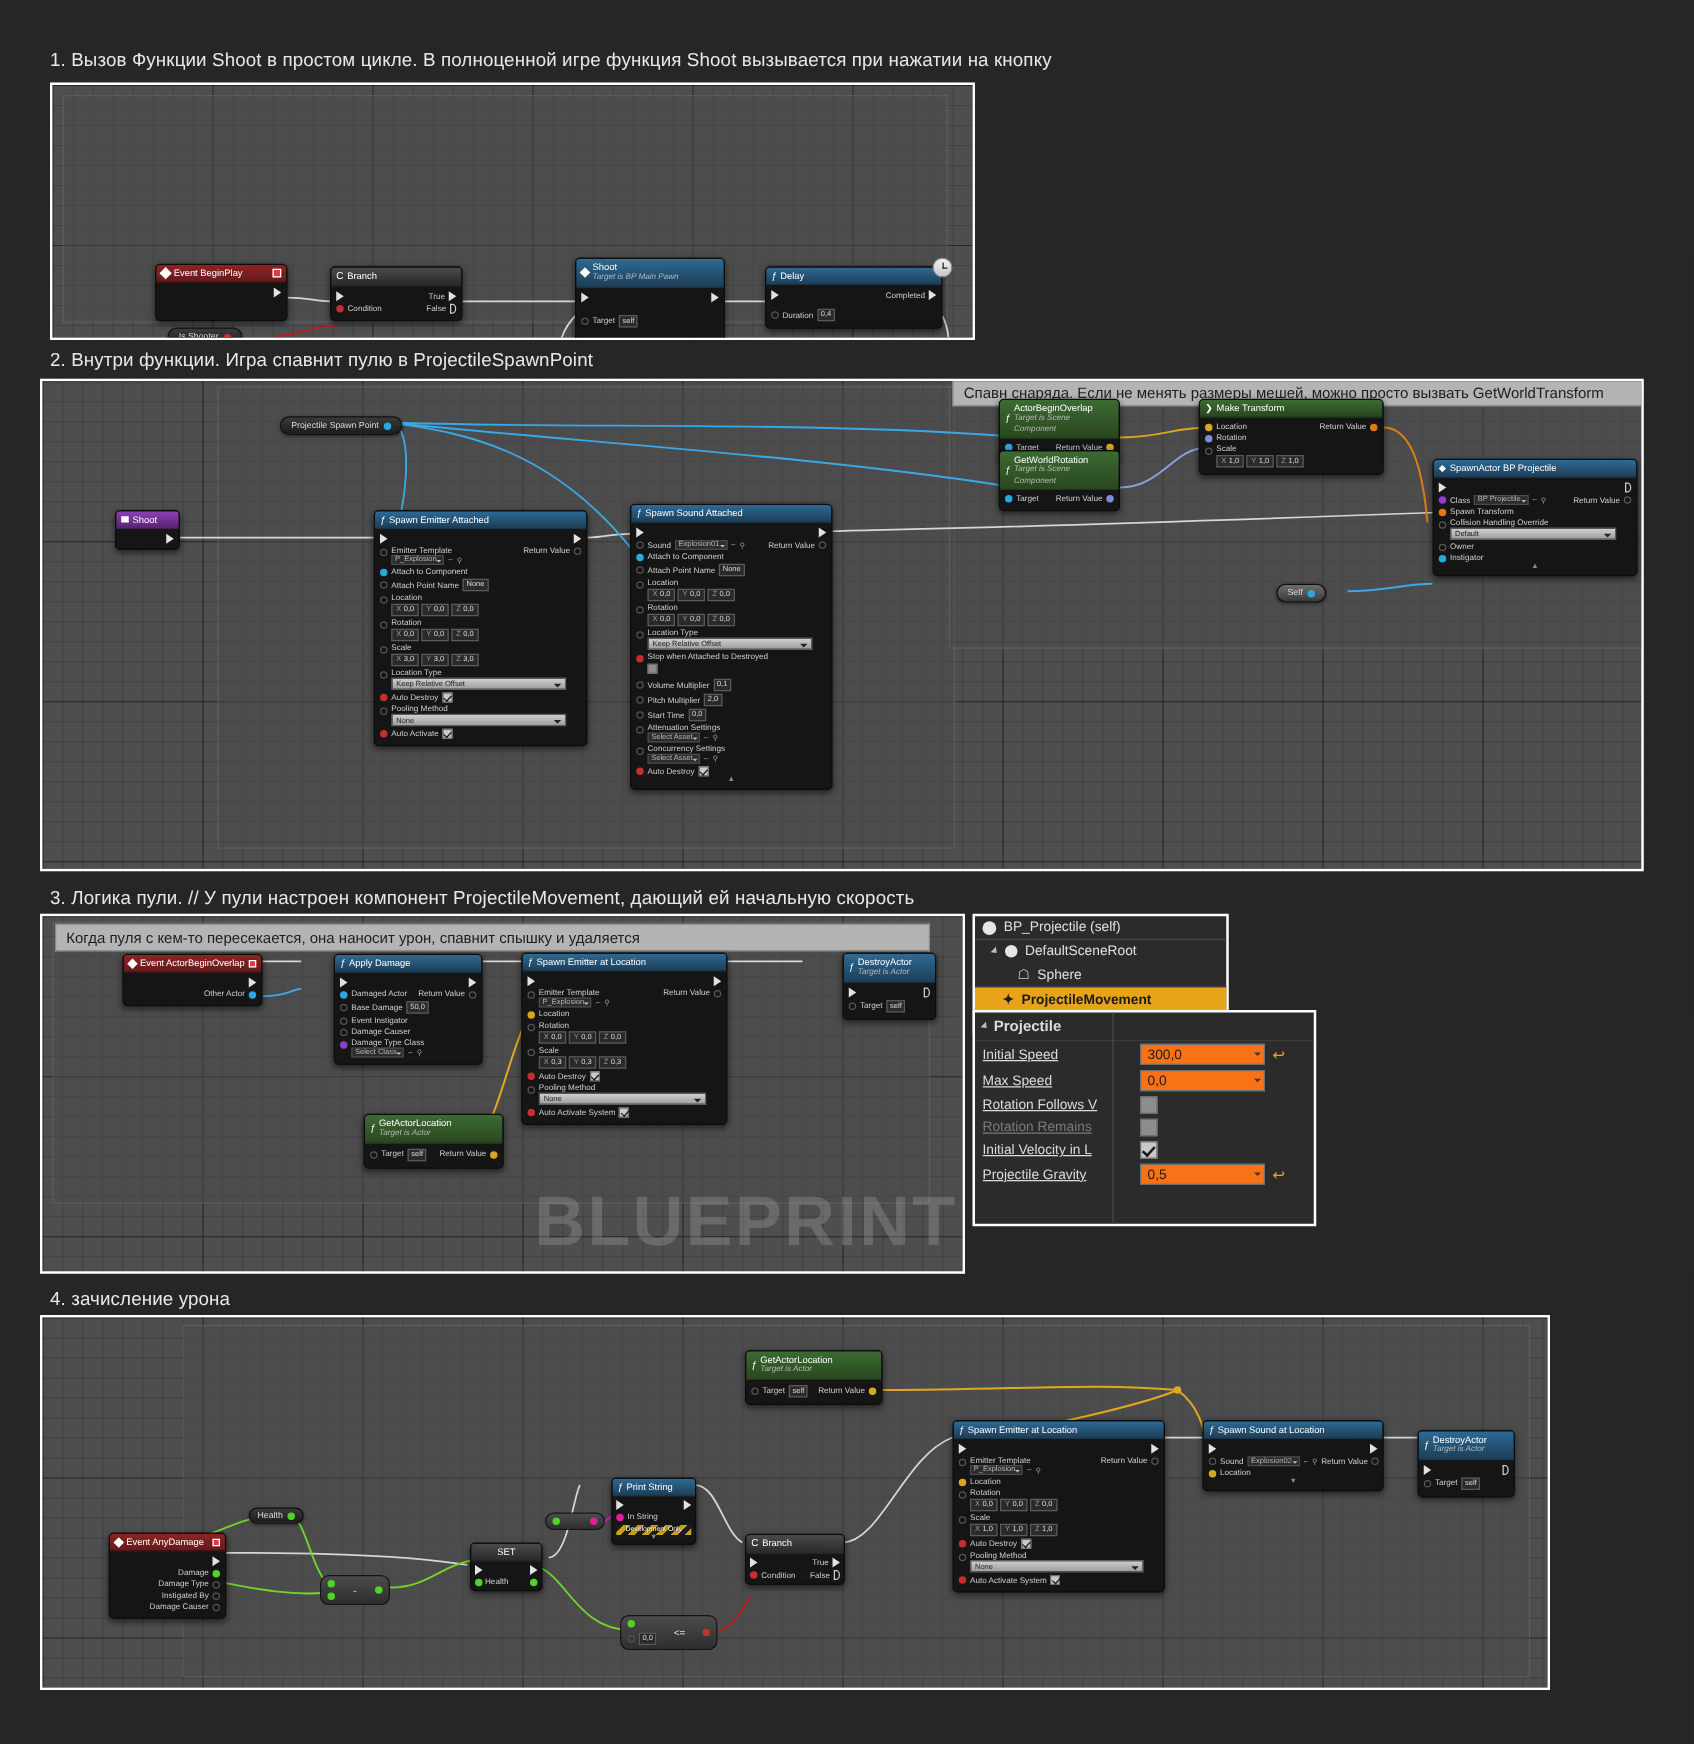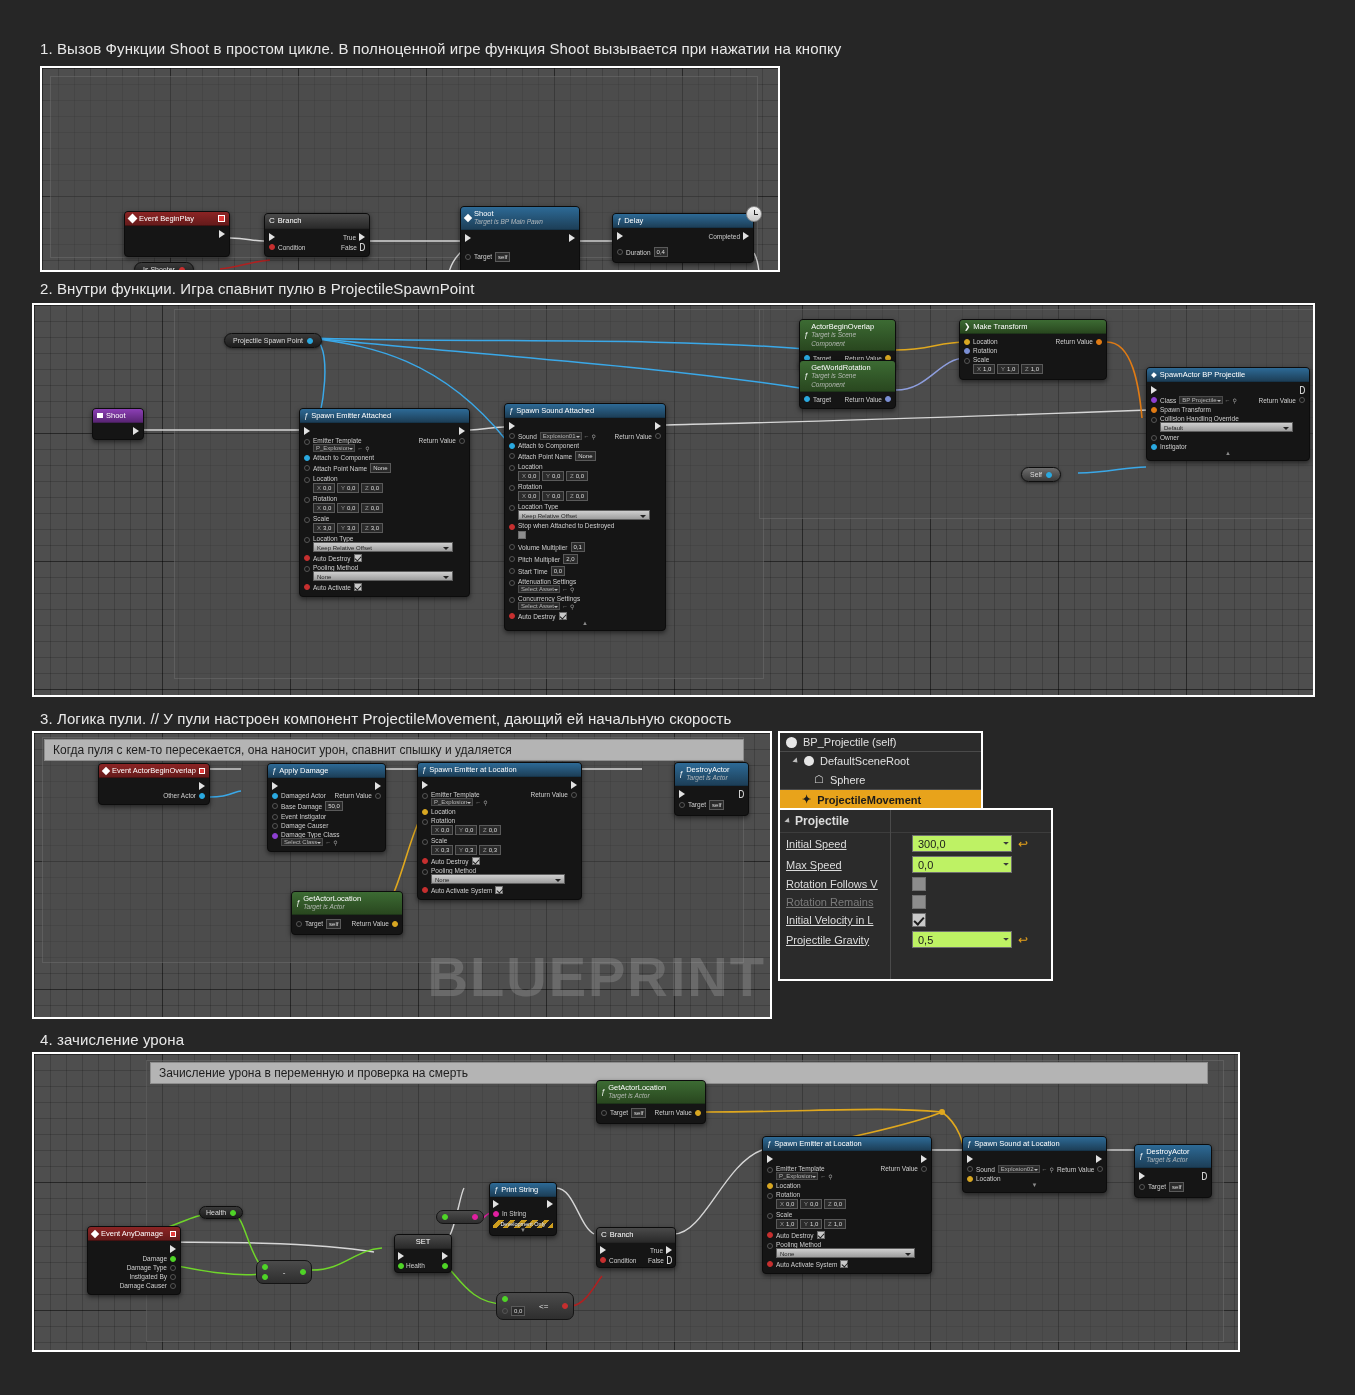--- a/index.html
+++ b/index.html
@@ -175,21 +175,21 @@
   .tri { width:0;height:0;border-left:4px solid #bdbdbd;border-top:3px solid transparent;border-bottom:3px solid transparent;transform:rotate(45deg);flex:0 0 auto;}
 
   .det-panel {
     position:absolute; background:#2b2b2b; border:2px solid #fff; color:#dcdcdc; font-size:11px;
   }
   .det-head { display:flex;align-items:center;gap:5px;padding:4px 6px;font-weight:700;font-size:12px;
               border-bottom:1px solid #3d3d3d;}
   .det-row { display:flex;align-items:center;padding:2px 6px;gap:6px;}
   .det-row .dl { width:120px; white-space:nowrap; overflow:hidden;text-decoration:underline; }
   .det-row .dl.grey { color:#7b7b7b; }
-  .det-inp { background:#bef264; color:#1b1b1b; border:1px solid #6f6f6f; height:17px; line-height:17px;
+  .det-inp { background:#f97316; color:#1b1b1b; border:1px solid #6f6f6f; height:17px; line-height:17px;
              font-size:11px; padding:0 14px 0 5px; width:100px; position:relative;}
   .det-inp:after{content:"";position:absolute;right:3px;top:4px;width:0;height:0;
      border-left:4px solid transparent;border-bottom:4px solid #3a3a3a;transform:rotate(45deg);}
   .det-chk { width:14px;height:14px;background:#c9c9c9;border:1px solid #6f6f6f;display:inline-block;position:relative;}
   .det-chk.off{background:#8d8d8d;}
   .det-chk.on:after{content:"";position:absolute;left:3px;top:1px;width:4px;height:8px;border:solid #1a1a1a;border-width:0 2px 2px 0;transform:rotate(42deg);}
   .reset-ico { color:#e8a31b; font-size:12px; }
   .col-div { position:absolute; top:0; bottom:0; width:1px; background:#4a4a4a; }
 </style>
 </head>
@@ -304,20 +304,21 @@
 </div>
 
 <div class="caption" style="left:40px; top:280px;">2. Внутри функции. Игра спавнит пулю в ProjectileSpawnPoint</div>
 
 <div class="bp-frame" style="left:32px; top:303px; width:1283px; height:394px;">
   <div class="grid"></div>
   <div class="inner-panel" style="left:140px; top:4px; width:590px; height:370px;"></div>
   <div class="inner-panel" style="left:725px; top:4px; width:565px; height:210px;"></div>
 
 
+  <div class="comment" style="left:728px; top:-2px; width:560px;">Спавн снаряда. Если не менять размеры мешей, можно просто вызвать GetWorldTransform</div>
 
   <svg class="wires">
 
     <path d="M110,125 C140,125 200,125 265,125" stroke="#d6d6d6" stroke-width="1.4" fill="none"></path>
     <path d="M436,125 C450,125 455,122 470,122" stroke="#d6d6d6" stroke-width="1.4" fill="none"></path>
     <path d="M632,120 C700,118 760,118 1115,105" stroke="#d6d6d6" stroke-width="1.4" fill="none"></path>
 
     <path d="M278,33 C300,35 290,110 277,140" stroke="#3aa8e8" stroke-width="1.5" fill="none"></path>
     <path d="M278,33 C320,40 400,45 472,135" stroke="#3aa8e8" stroke-width="1.5" fill="none"></path>
     <path d="M278,33 C420,38 620,32 772,44" stroke="#3aa8e8" stroke-width="1.5" fill="none"></path>
@@ -907,21 +908,20 @@
     <span class="reset-ico">↩</span>
   </div>
 </div>
 
 <div class="caption" style="left:40px; top:1031px;">4. зачисление урона</div>
 
 <div class="bp-frame" style="left:32px; top:1052px; width:1208px; height:300px;">
   <div class="grid"></div>
   <div class="inner-panel" style="left:112px; top:6px; width:1078px; height:282px;"></div>
 
-  <div class="comment" style="left:116px; top:8px; width:1058px;">Зачисление урона в переменную и проверка на смерть</div>
 
   <svg class="wires">
 
     <path d="M110,188 C180,188 280,188 340,198" stroke="#d6d6d6" stroke-width="1.4" fill="none"></path>
     <path d="M405,192 C420,192 425,142 430,134" stroke="#d6d6d6" stroke-width="1.4" fill="none"></path>
     <path d="M522,134 C540,134 545,172 560,180" stroke="#d6d6d6" stroke-width="1.4" fill="none"></path>
     <path d="M640,180 C670,180 690,110 728,96" stroke="#d6d6d6" stroke-width="1.4" fill="none"></path>
     <path d="M898,96 C908,96 915,96 928,96" stroke="#d6d6d6" stroke-width="1.4" fill="none"></path>
     <path d="M1073,96 C1085,96 1090,96 1100,96" stroke="#d6d6d6" stroke-width="1.4" fill="none"></path>
 
@@ -990,21 +990,21 @@
 
   <div class="pure-op" style="left:222px; top:206px; width:56px;">
     <span style="display:flex;flex-direction:column;gap:4px;">
       <span class="pin f p-green"></span>
       <span class="pin f p-green"></span>
     </span>
     <span style="flex:1;text-align:center;">-</span>
     <span class="pin f p-green"></span>
   </div>
 
-  <div class="node" style="left:360px; top:180px; width:58px;">
+  <div class="node" style="left:342px; top:180px; width:58px;">
     <div class="node-hdr hdr-grey" style="justify-content:center;">
       <span>SET</span>
     </div>
     <div class="node-body" style="padding:2px 3px;">
       <div class="row sb">
         <span class="exec"></span>
         <span class="exec"></span>
         </div>
       <div class="row sb">
         <span style="display:flex;gap:2px;align-items:center;">

